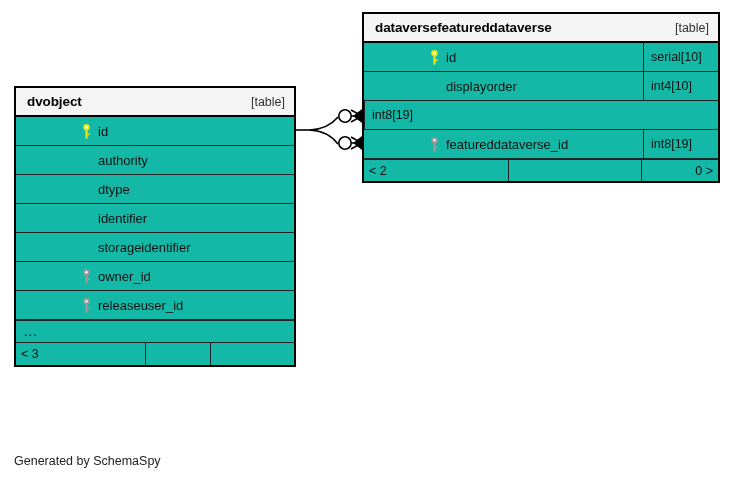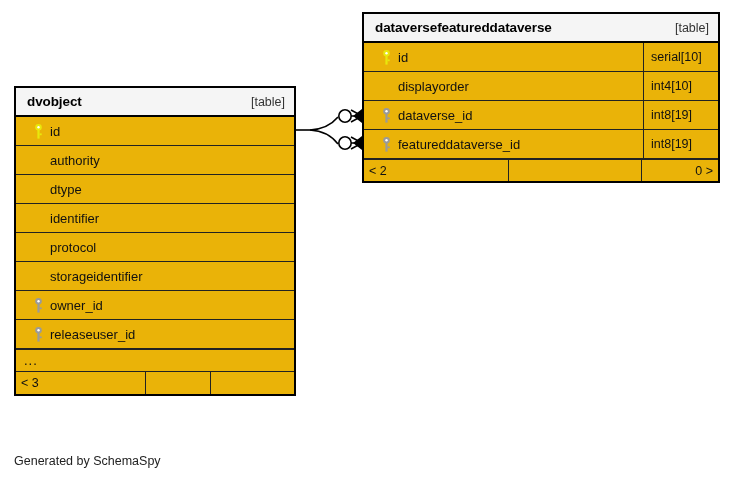--- a/index.html
+++ b/index.html
@@ -17,21 +17,21 @@
 
   .canvas {
     position: absolute;
     inset: 0;
     overflow: hidden;
   }
 
   
   .table-box {
     position: absolute;
-    background: #eab308;
+    background: #14b8a6;
     border: 2px solid #000000;
     box-sizing: border-box;
     z-index: 3;
   }
 
   .table-header {
     display: flex;
     align-items: center;
     justify-content: space-between;
     background: #f5f5f5;
@@ -60,20 +60,21 @@
   }
   .col-row:last-of-type { border-bottom: none; }
 
   .col-main {
     flex: 1 1 auto;
     display: flex;
     align-items: center;
     padding-left: 14px;
     min-width: 0;
     box-sizing: border-box;
+    margin-left: 48px;
   }
 
   .key-slot {
     width: 17px;
     flex: 0 0 17px;
     display: flex;
     align-items: center;
     justify-content: center;
   }
 
@@ -211,26 +212,20 @@
       </div>
     </div>
 
     <div class="col-row">
       <div class="col-main">
         <span class="key-slot"></span>
         <span class="col-label">identifier</span>
       </div>
     </div>
 
-    <div class="col-row">
-      <div class="col-main">
-        <span class="key-slot"></span>
-        <span class="col-label">protocol</span>
-      </div>
-    </div>
 
     <div class="col-row">
       <div class="col-main">
         <span class="key-slot"></span>
         <span class="col-label">storageidentifier</span>
       </div>
     </div>
 
 
     <div class="col-row">
@@ -293,31 +288,20 @@
 
     <div class="col-row">
       <div class="col-main">
         <span class="key-slot"></span>
         <span class="col-label">displayorder</span>
       </div>
       <div class="col-type" style="width:75px;">int4[10]</div>
     </div>
 
     <div class="col-row">
-      <div class="col-main">
-        <span class="key-slot">
-          <svg class="key-icon" width="9" height="15" viewBox="0 0 9 15">
-            <circle cx="4.5" cy="3.3" r="3.3" fill="#9a9a9a"></circle>
-            <circle cx="4.5" cy="3.3" r="1.2" fill="#ffffff"></circle>
-            <rect x="3.4" y="5.6" width="2.2" height="9" fill="#9a9a9a"></rect>
-            <rect x="5.6" y="9.4" width="2.1" height="1.8" fill="#9a9a9a"></rect>
-          </svg>
-        </span>
-        <span class="col-label">dataverse_id</span>
-      </div>
       <div class="col-type" style="width:75px;">int8[19]</div>
     </div>
 
     <div class="col-row">
       <div class="col-main">
         <span class="key-slot">
           <svg class="key-icon" width="9" height="15" viewBox="0 0 9 15">
             <circle cx="4.5" cy="3.3" r="3.3" fill="#9a9a9a"></circle>
             <circle cx="4.5" cy="3.3" r="1.2" fill="#ffffff"></circle>
             <rect x="3.4" y="5.6" width="2.2" height="9" fill="#9a9a9a"></rect>

